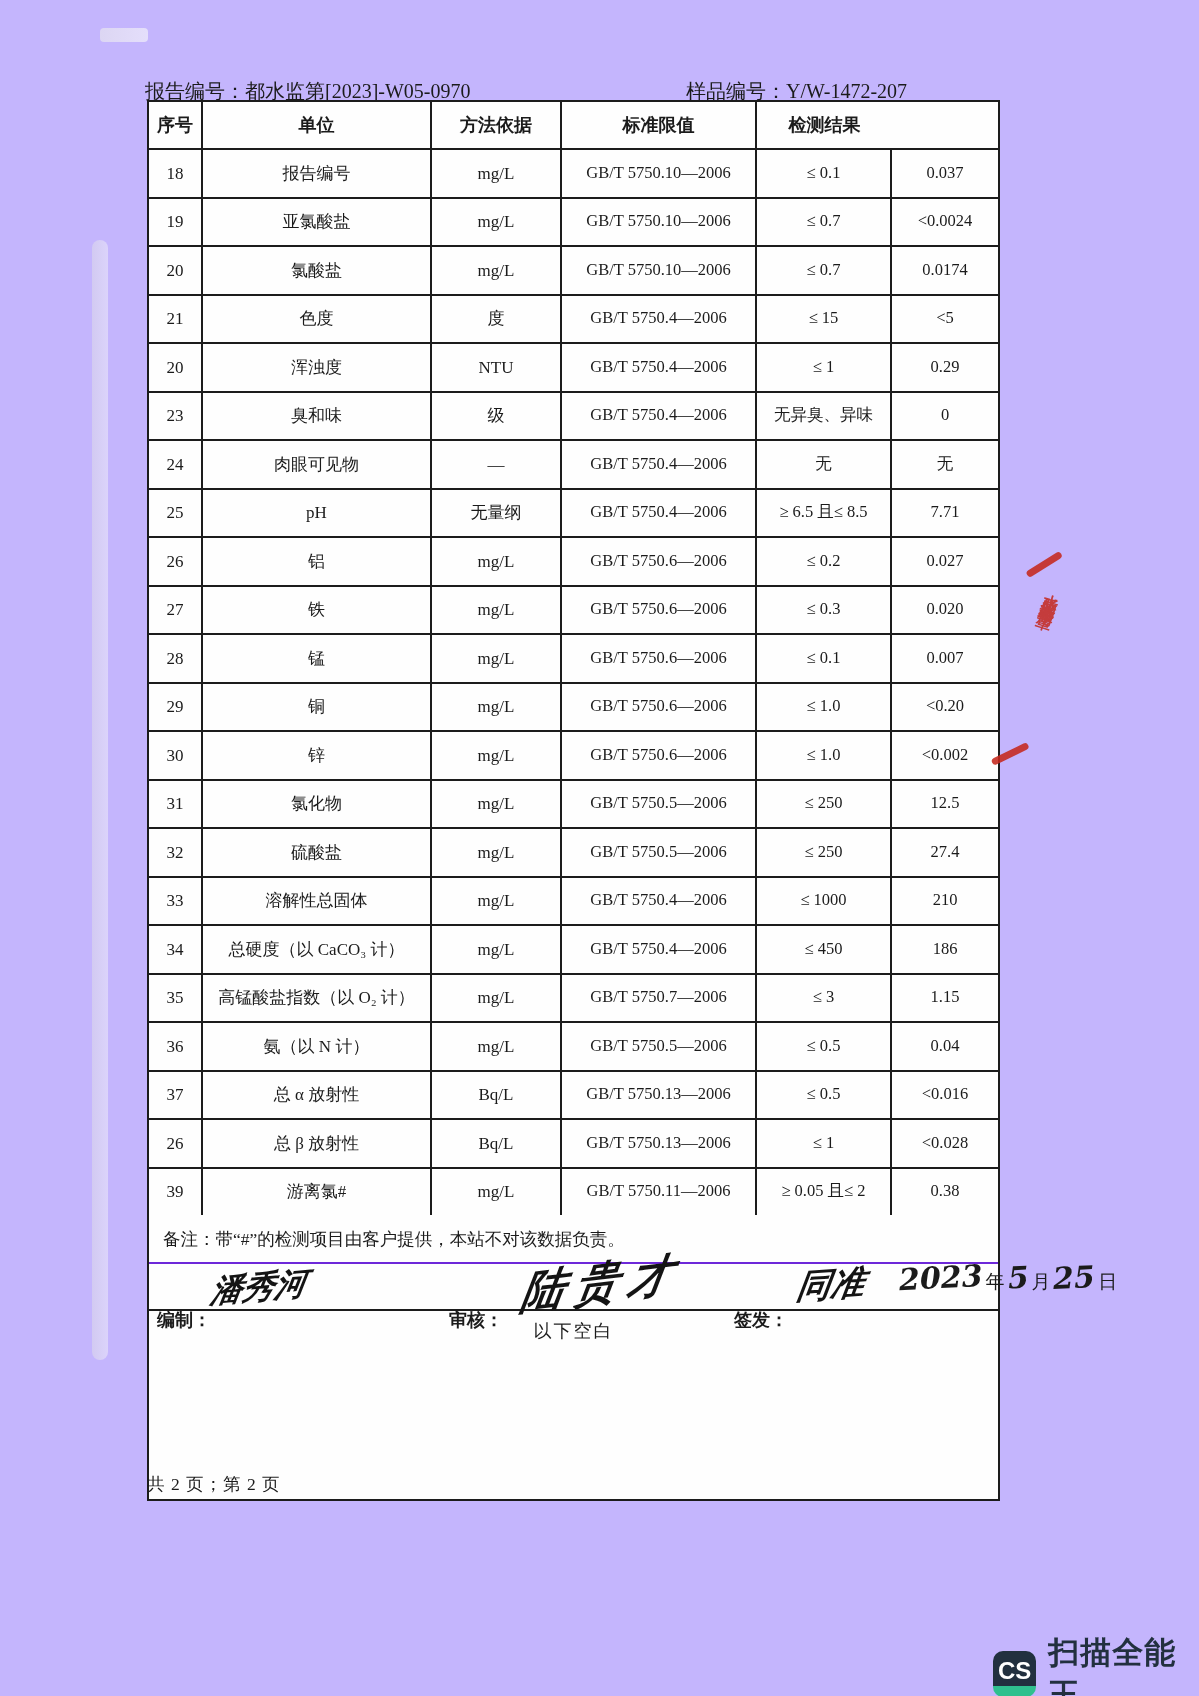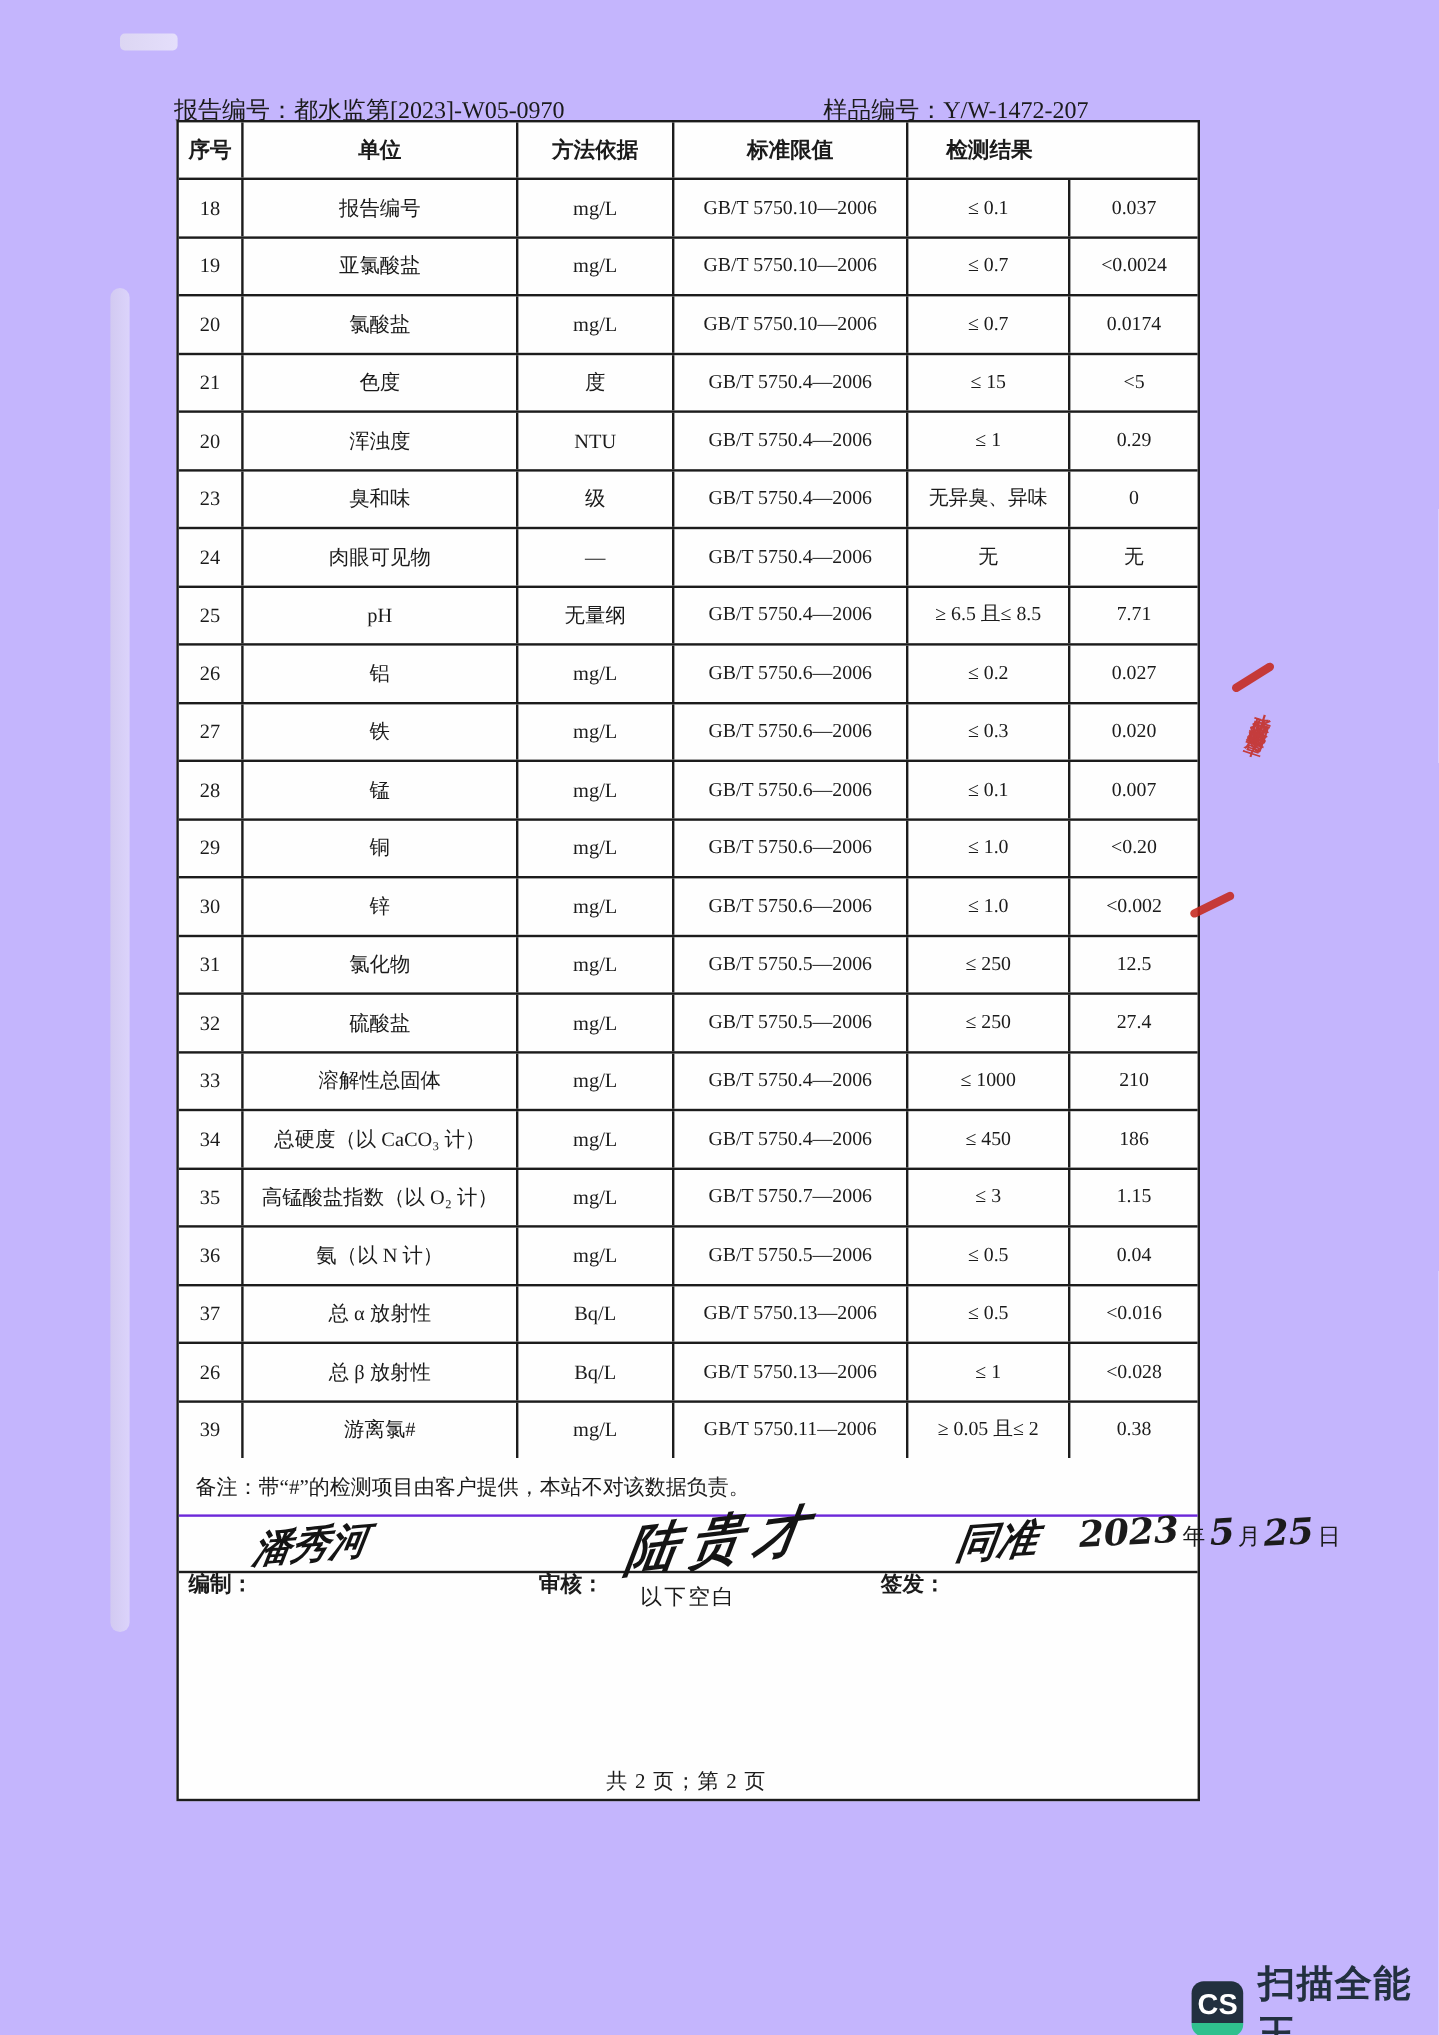--- a/index.html
+++ b/index.html
@@ -89,21 +89,21 @@
   .blank-row{
     height:188px;position:relative;
   }
   .blank-text{
     position:absolute;top:8px;left:0;width:100%;
     text-align:center;font-size:18px;letter-spacing:2px;
   }
 
   .page-footer{
     position:absolute;top:1472px;left:147px;width:850px;
-    text-align:center;font-size:17.5px;letter-spacing:1px;
+    font-size:17.5px;letter-spacing:1px;
   }
 
   
   .stamp{
     position:absolute;left:998px;top:556px;width:64px;height:210px;
     transform:rotate(6deg);z-index:2;
   }
   .stamp-arc{
     position:absolute;width:40px;height:7px;border-radius:4px;
     background:#c5281c;opacity:.88;

